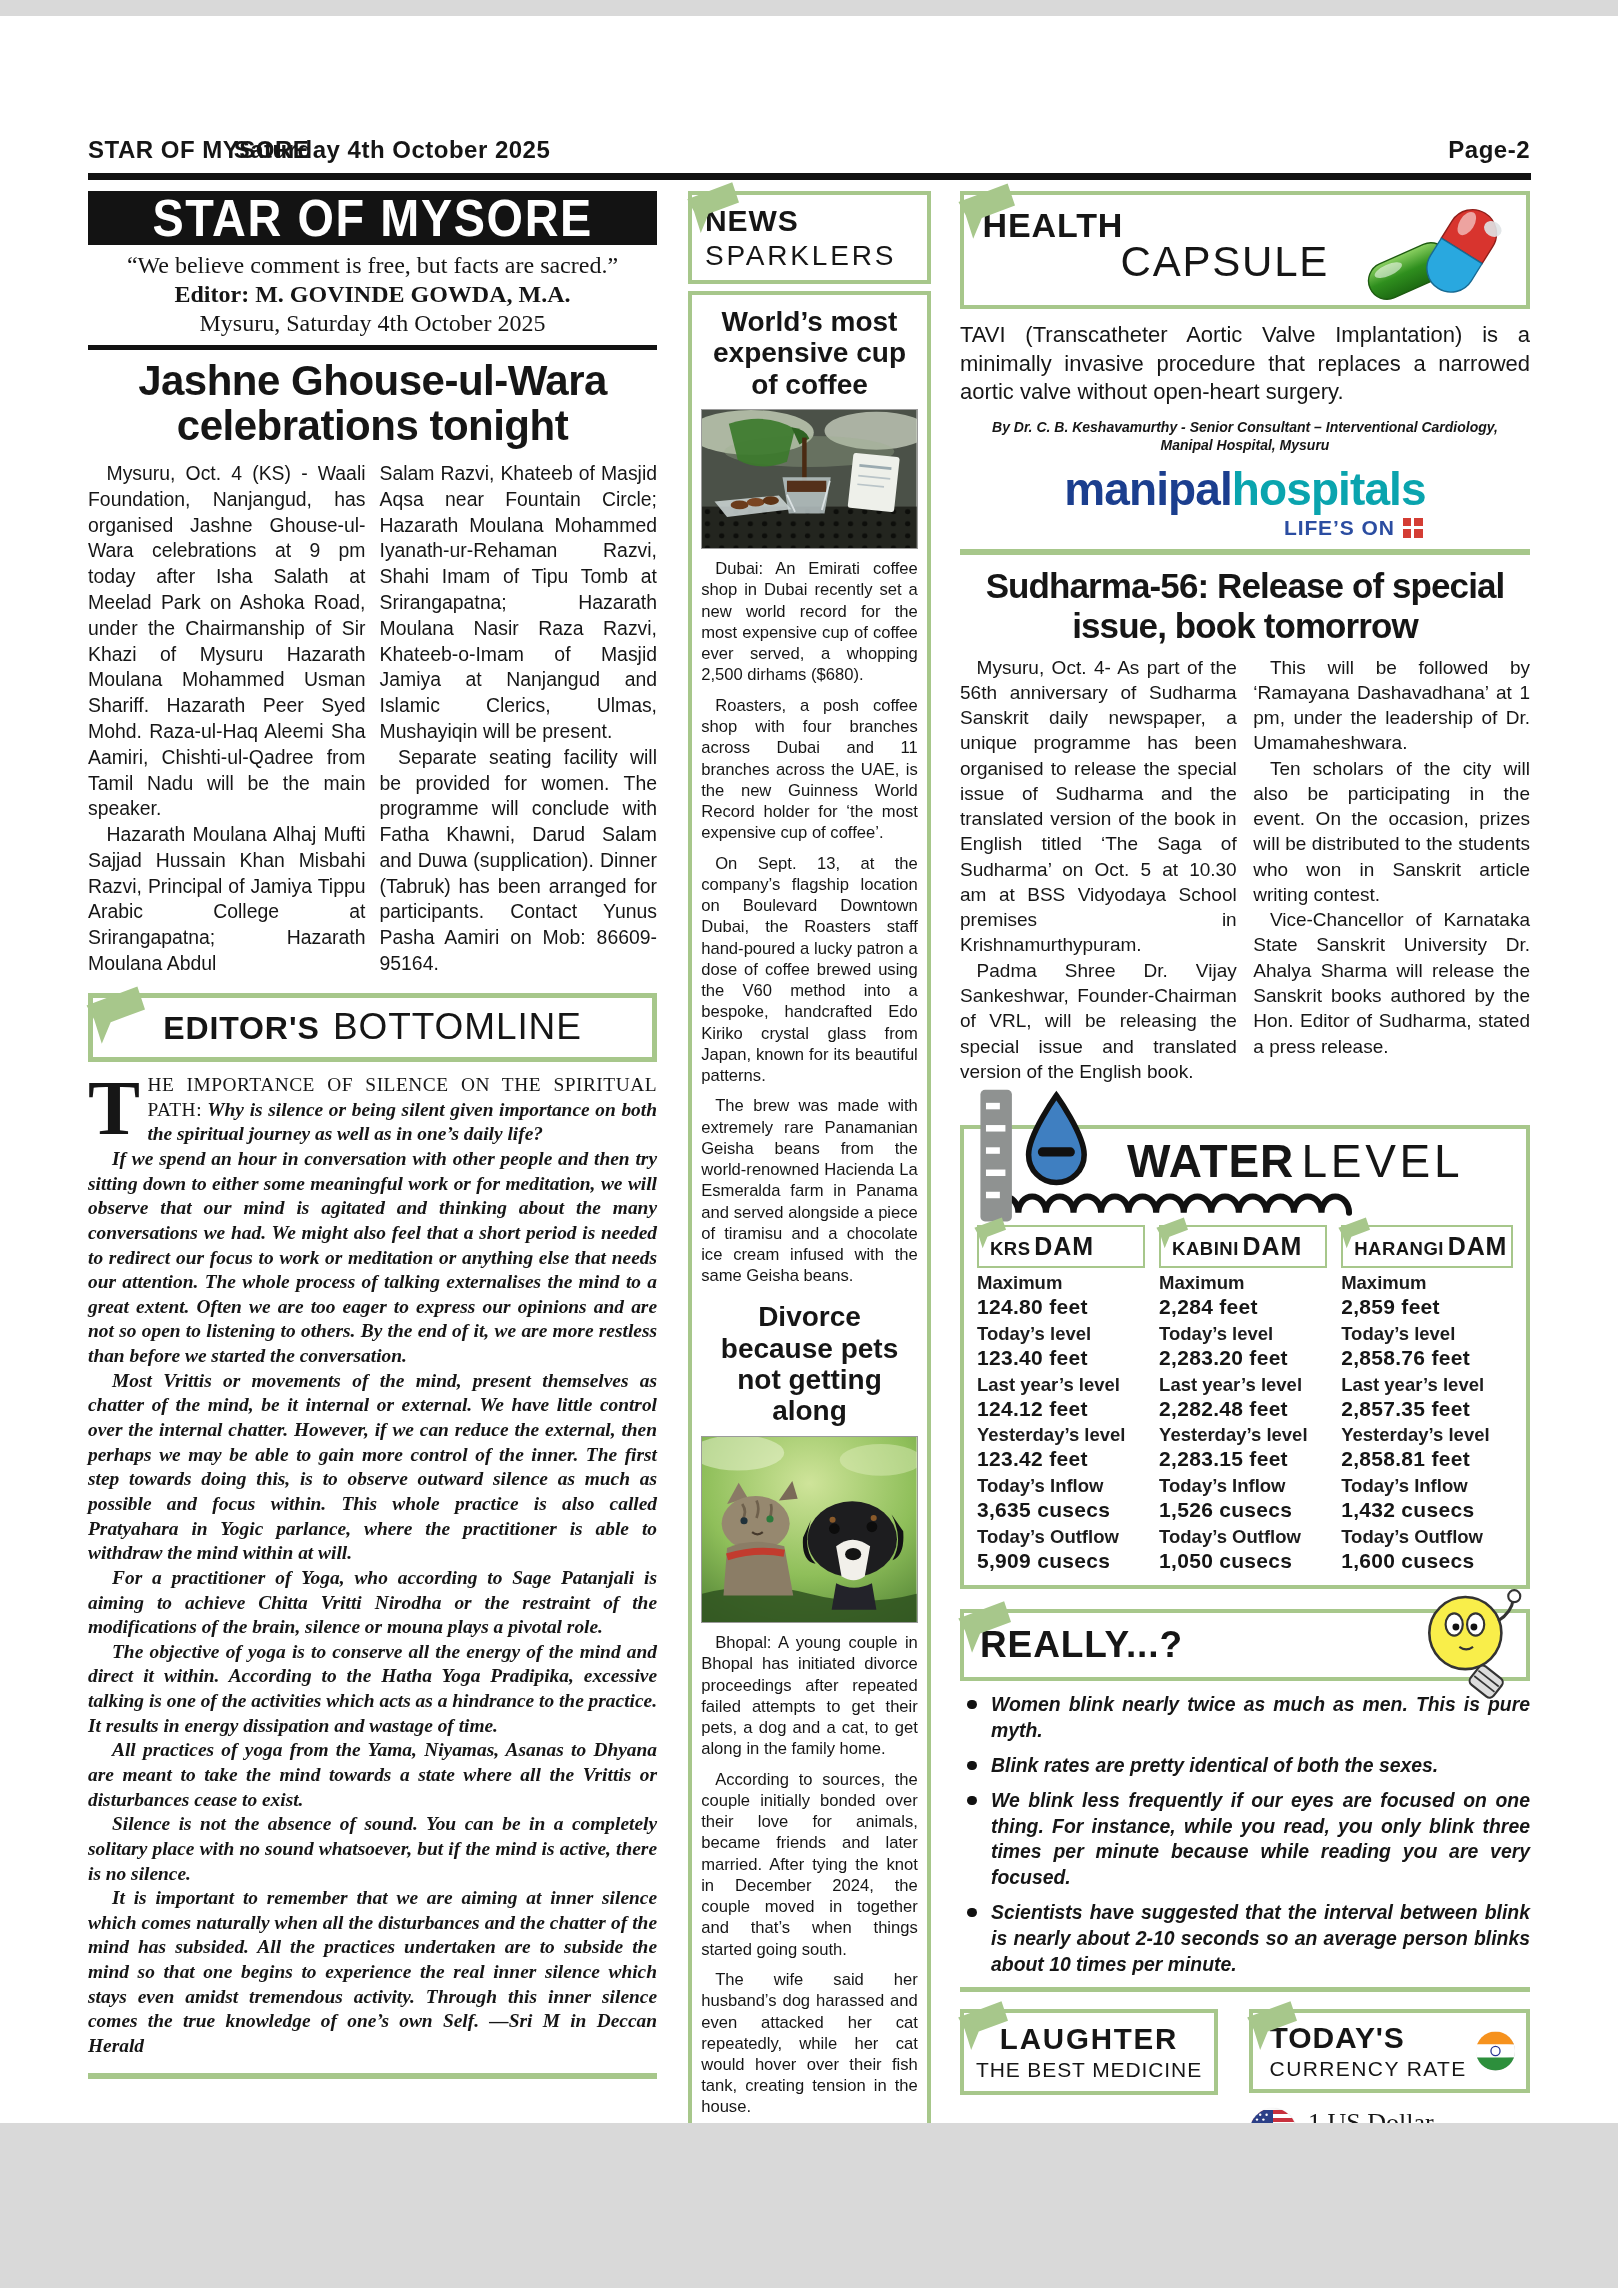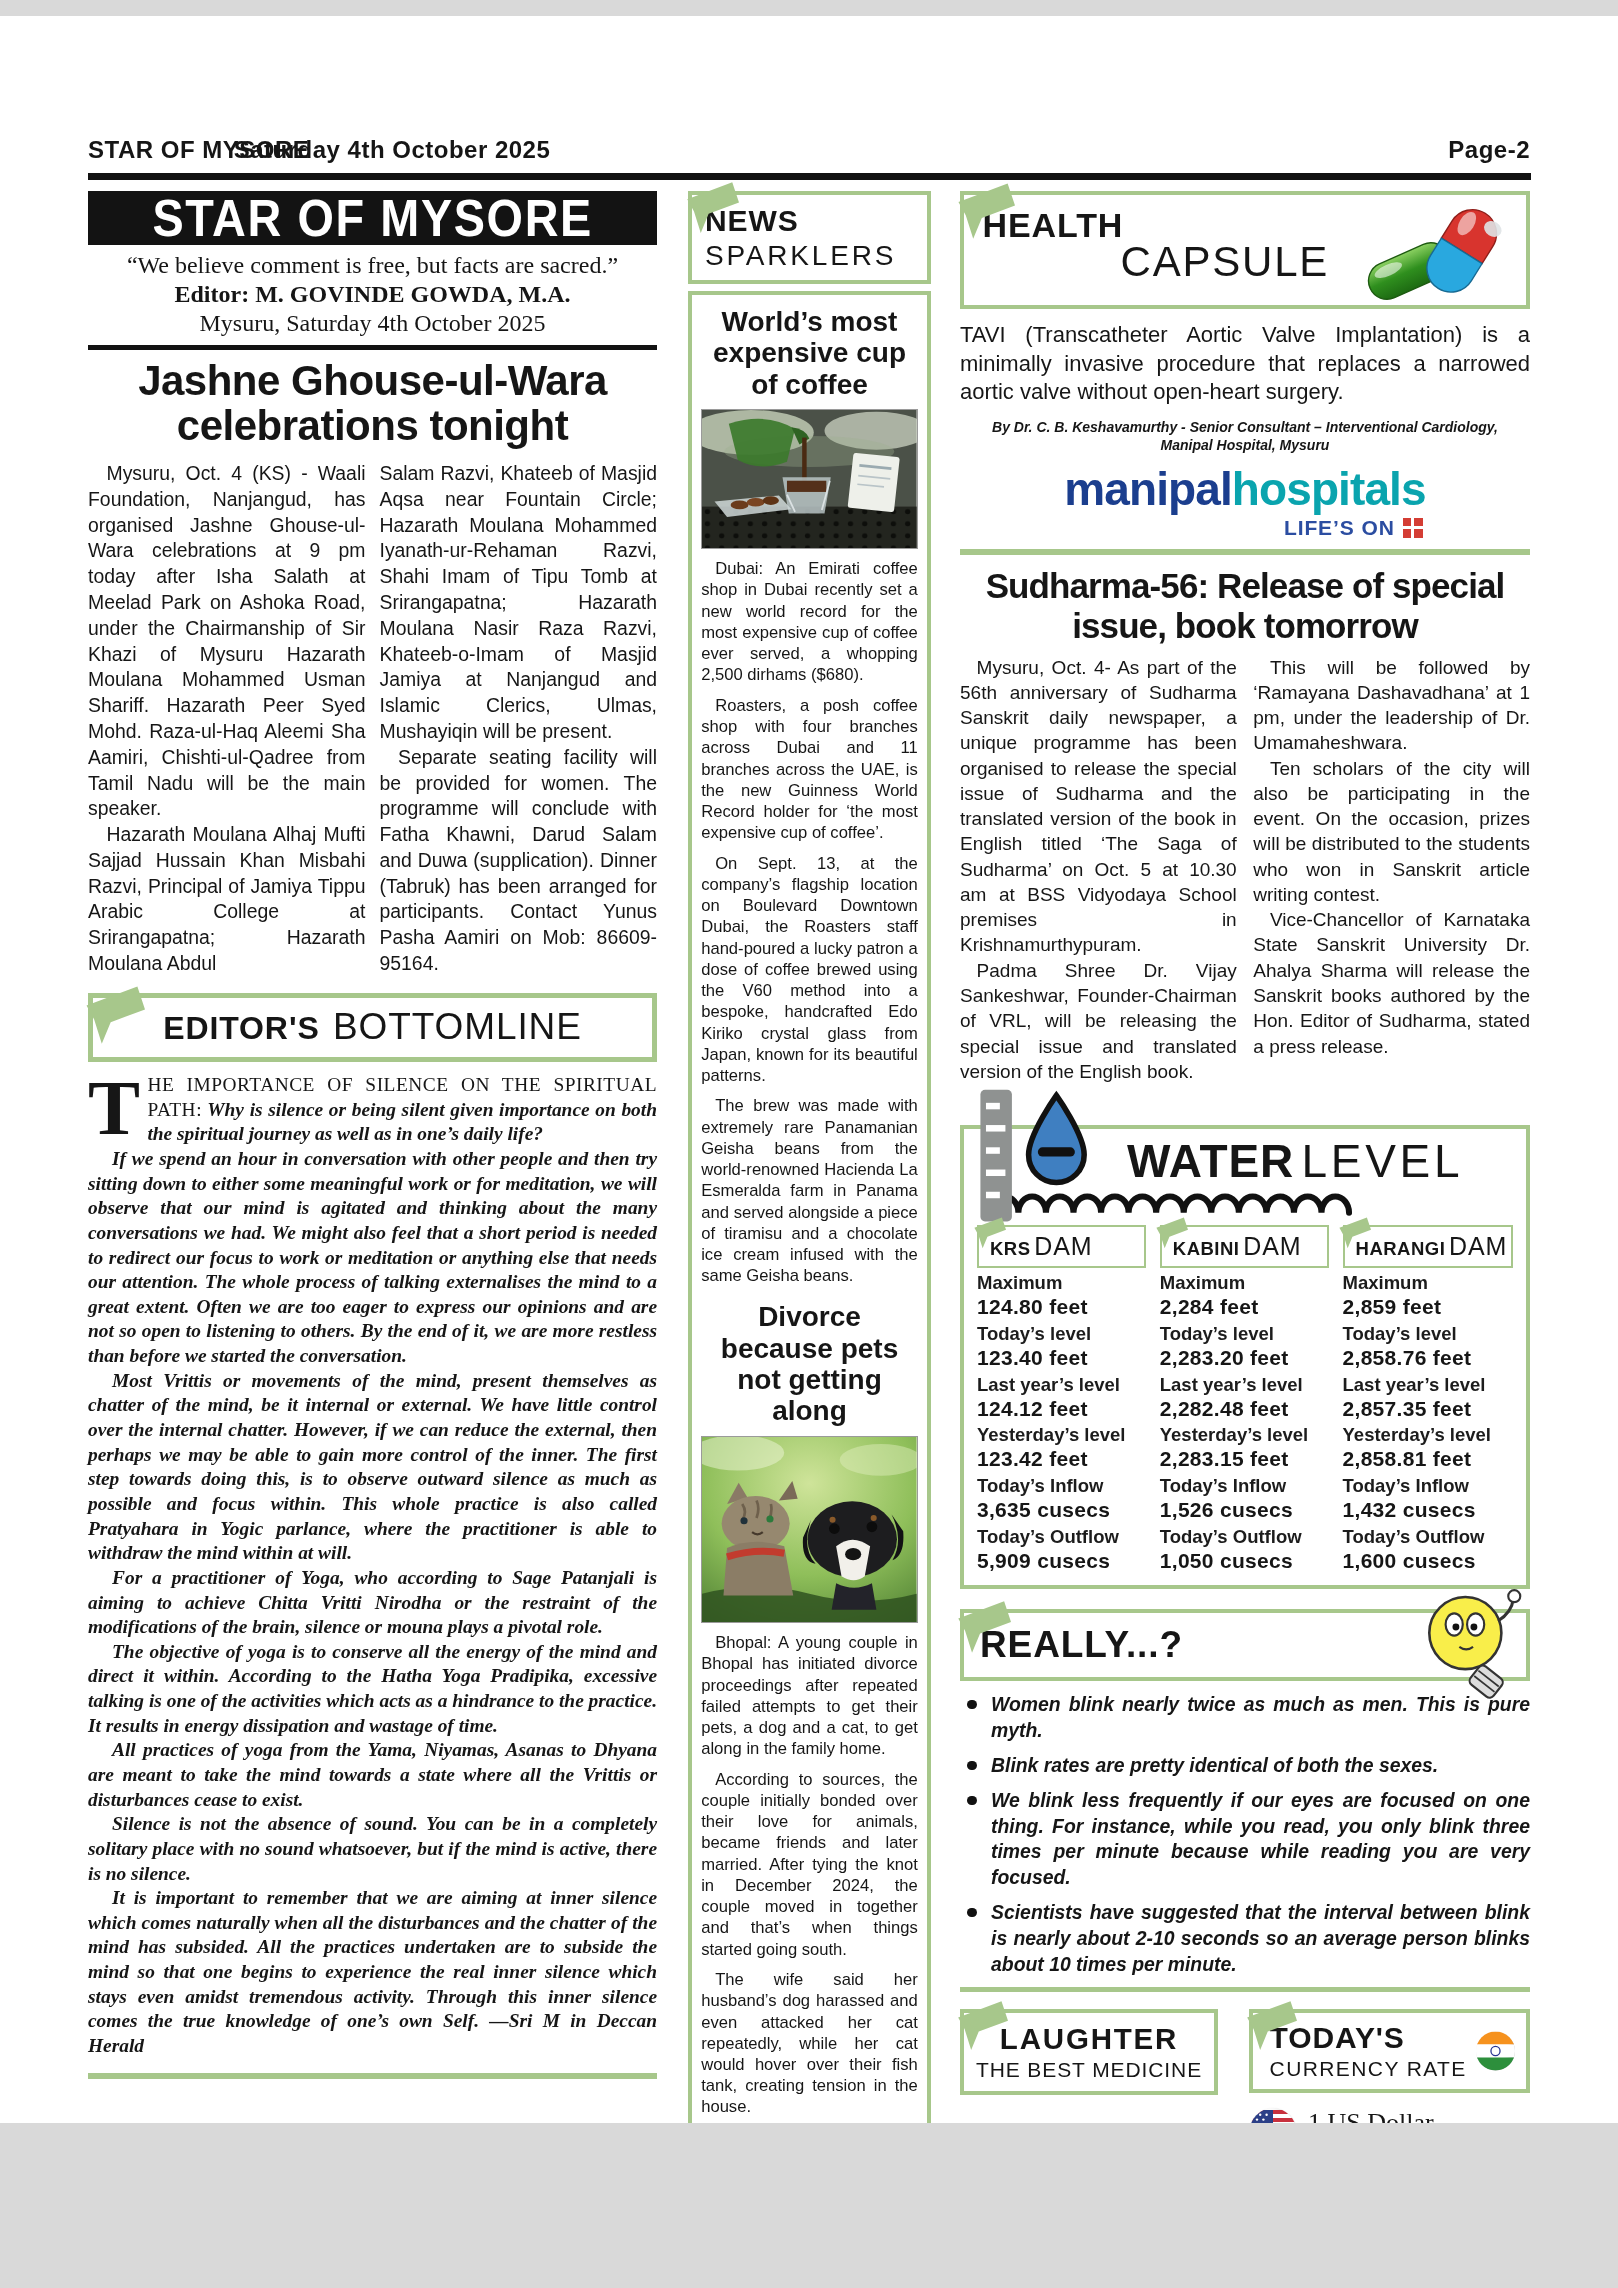--- a/index.html
+++ b/index.html
@@ -98,21 +98,21 @@
   .gauge { position:absolute; left:9.2px; top:-41px; width:126px; height:148px; }
   .water-title { margin-left:150px; font-size:46px; line-height:1.1; white-space:nowrap; }
   .wt-bold  { font-weight:800; letter-spacing:0.9px; }
   .wt-light { font-weight:400; letter-spacing:3.7px; margin-left:7.4px; }
   .wave { display:block; margin:0 0 7.4px 1.8px; width:406px; height:31px; }
   .dams { display:flex; gap:14px; }
   .dam  { flex:1; }
   .dam-head { border:2.8px solid var(--accent-green,#a7c78b); position:relative; padding:4.6px 3.7px 4.6px 11px; white-space:nowrap; }
   .dam-head .pennant { left:-6.5px; top:-11px; width:33px; height:33px; }
   .dam-bold  { font-size:18.5px; font-weight:800; letter-spacing:0.5px; }
-  .dam-light { font-size:25px; font-weight:400; letter-spacing:0.9px; margin-left:3.7px; }
+  .dam-light { font-size:25px; font-weight:700; letter-spacing:0.9px; margin-left:3.7px; }
   .dam-label { margin-top:5.5px; font-size:18.5px; line-height:1.1; color:#1c1c1c;font-weight:bold; }
   .dam-value { margin-top:1.8px; font-size:21px; line-height:1.1; font-weight:800; letter-spacing:0.3px; }
 
   
   .really-box { margin-top:20px; border:4.6px solid var(--accent-green,#a7c78b); position:relative; padding:11px 0 11px 16px; }
   .really-box .pennant { left:-8.3px; top:-14px; width:55px; height:55px; }
   .really-title { font-size:37px; font-weight:800; letter-spacing:0.9px; }
   .bulb { position:absolute; right:3.7px; top:-28px; width:103px; height:118px; }
   .really-list { margin:11px 0 0; padding:0; list-style:none; }
   .really-list li { position:relative; padding-left:31px; font-size:19.4px; line-height:1.33; font-weight:700; font-style:italic; text-align:justify; margin-bottom:9.2px; }

